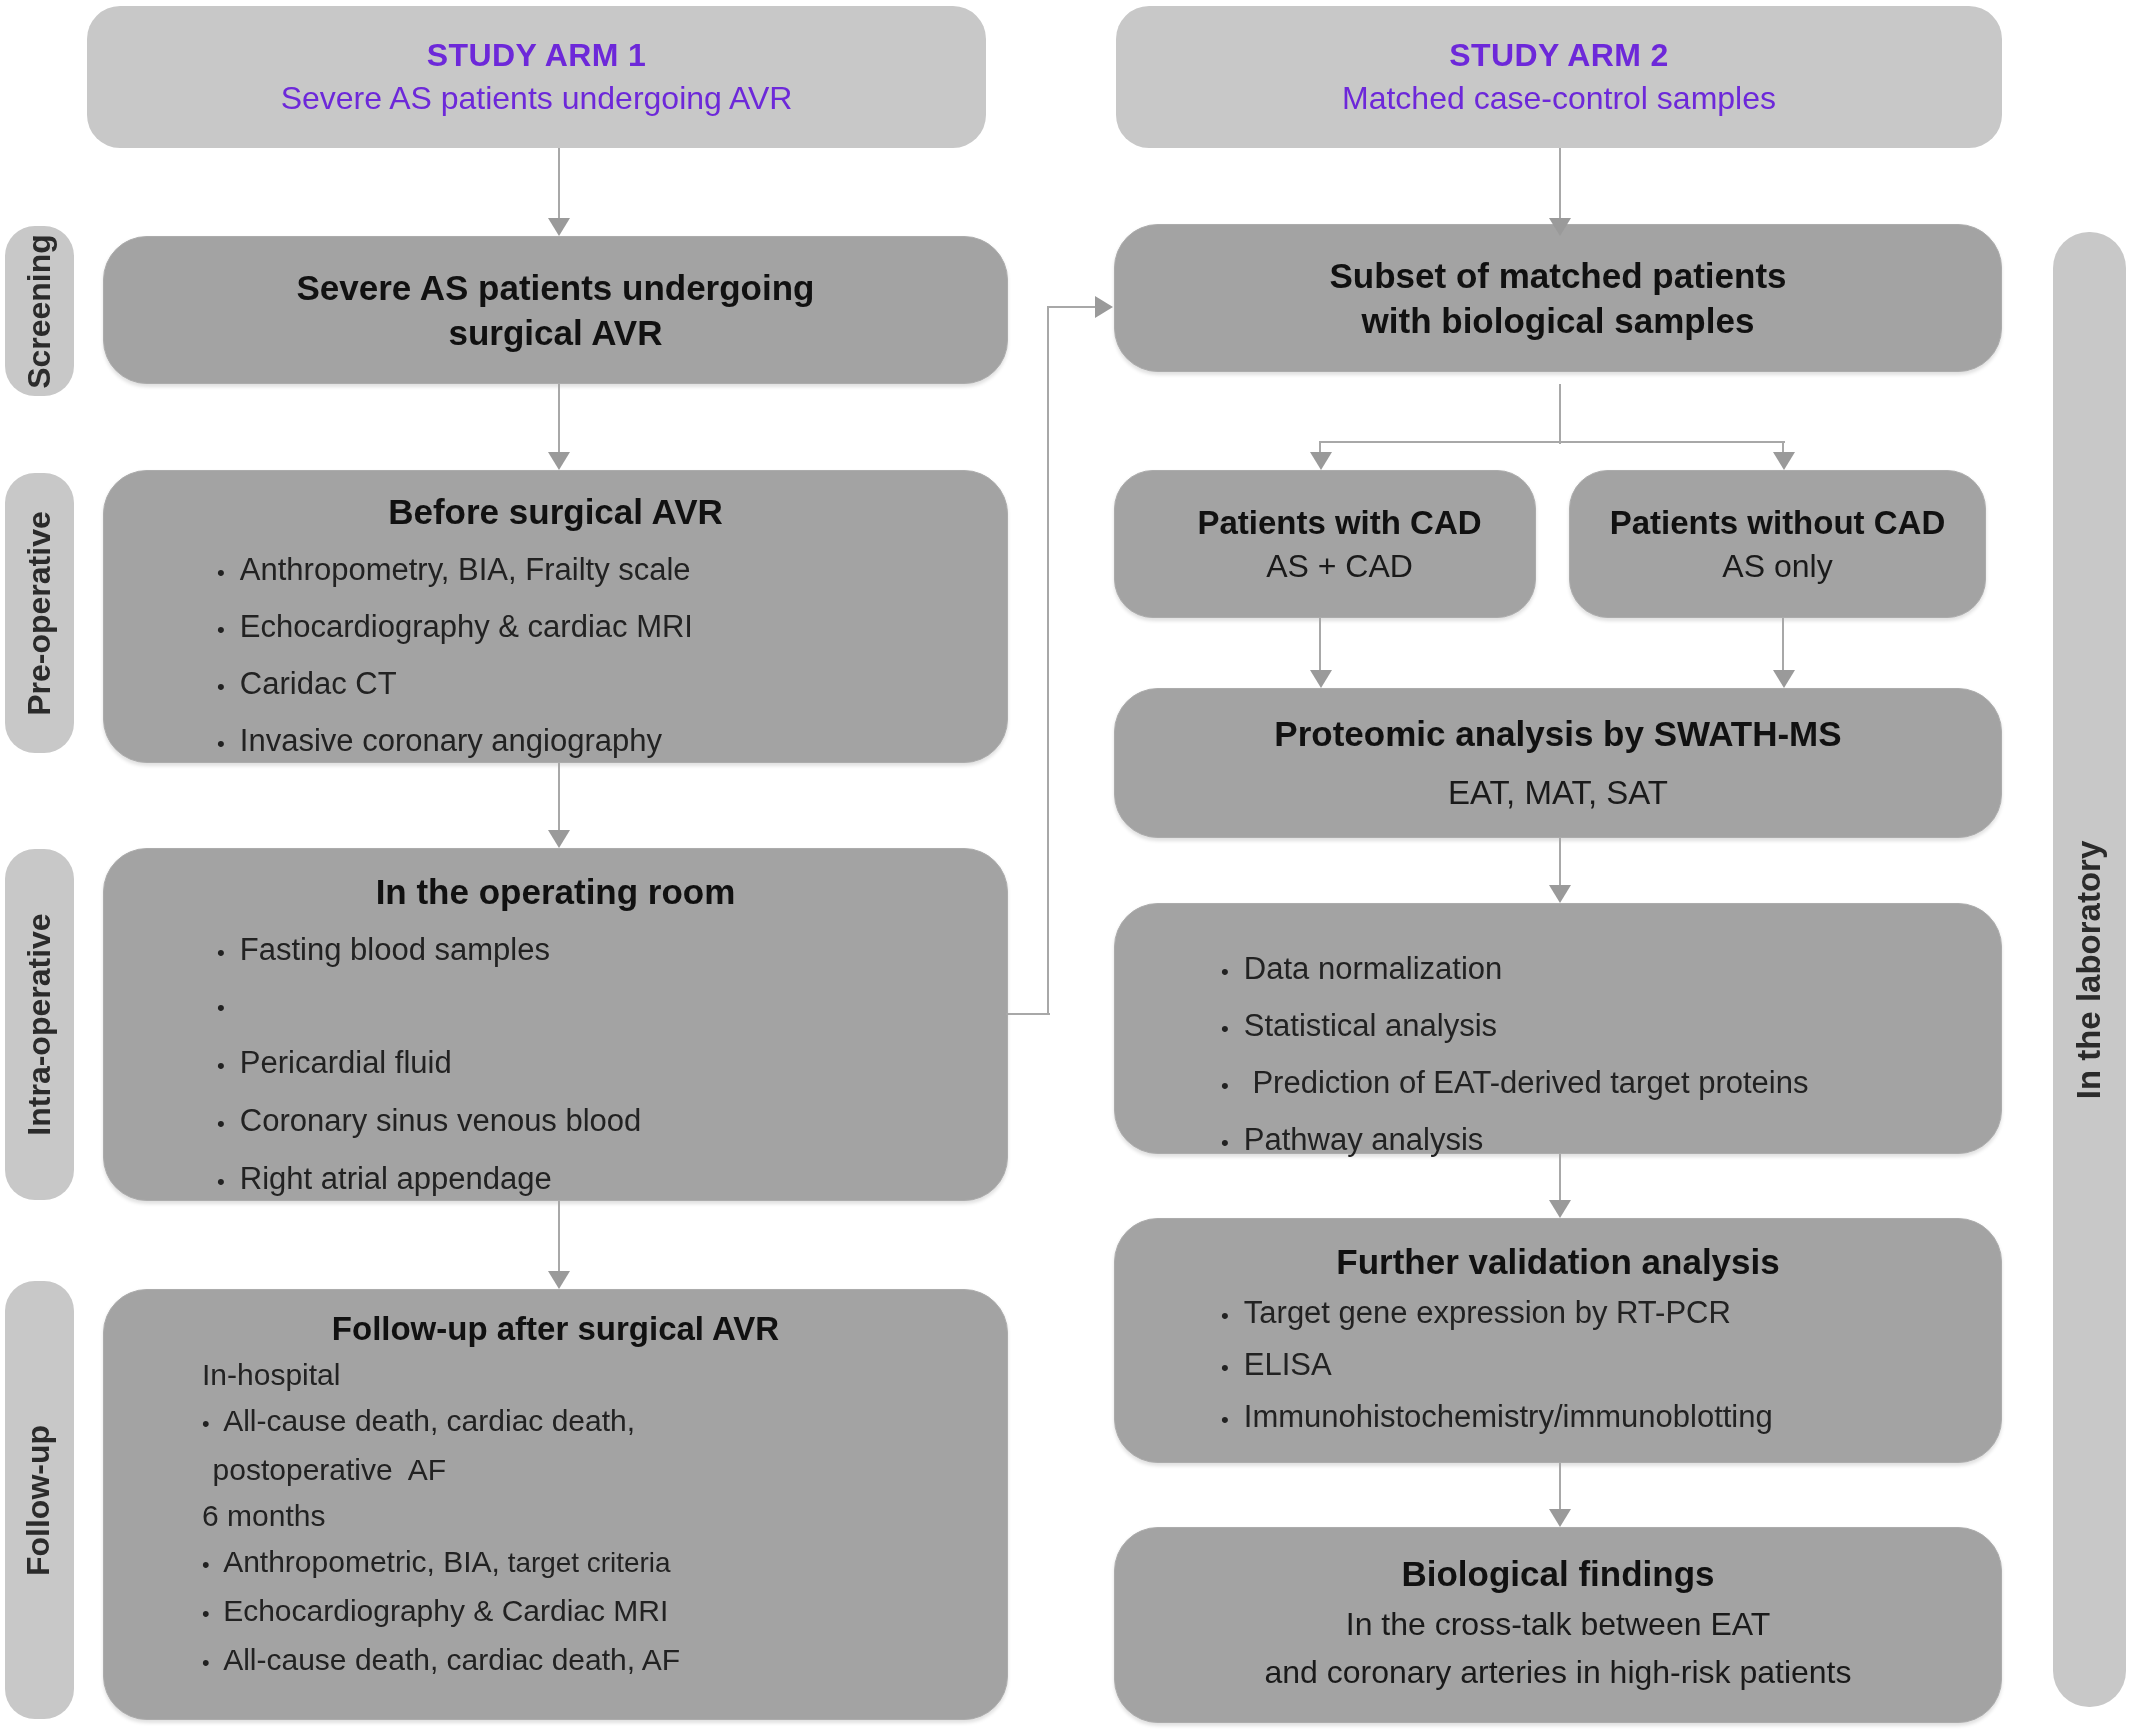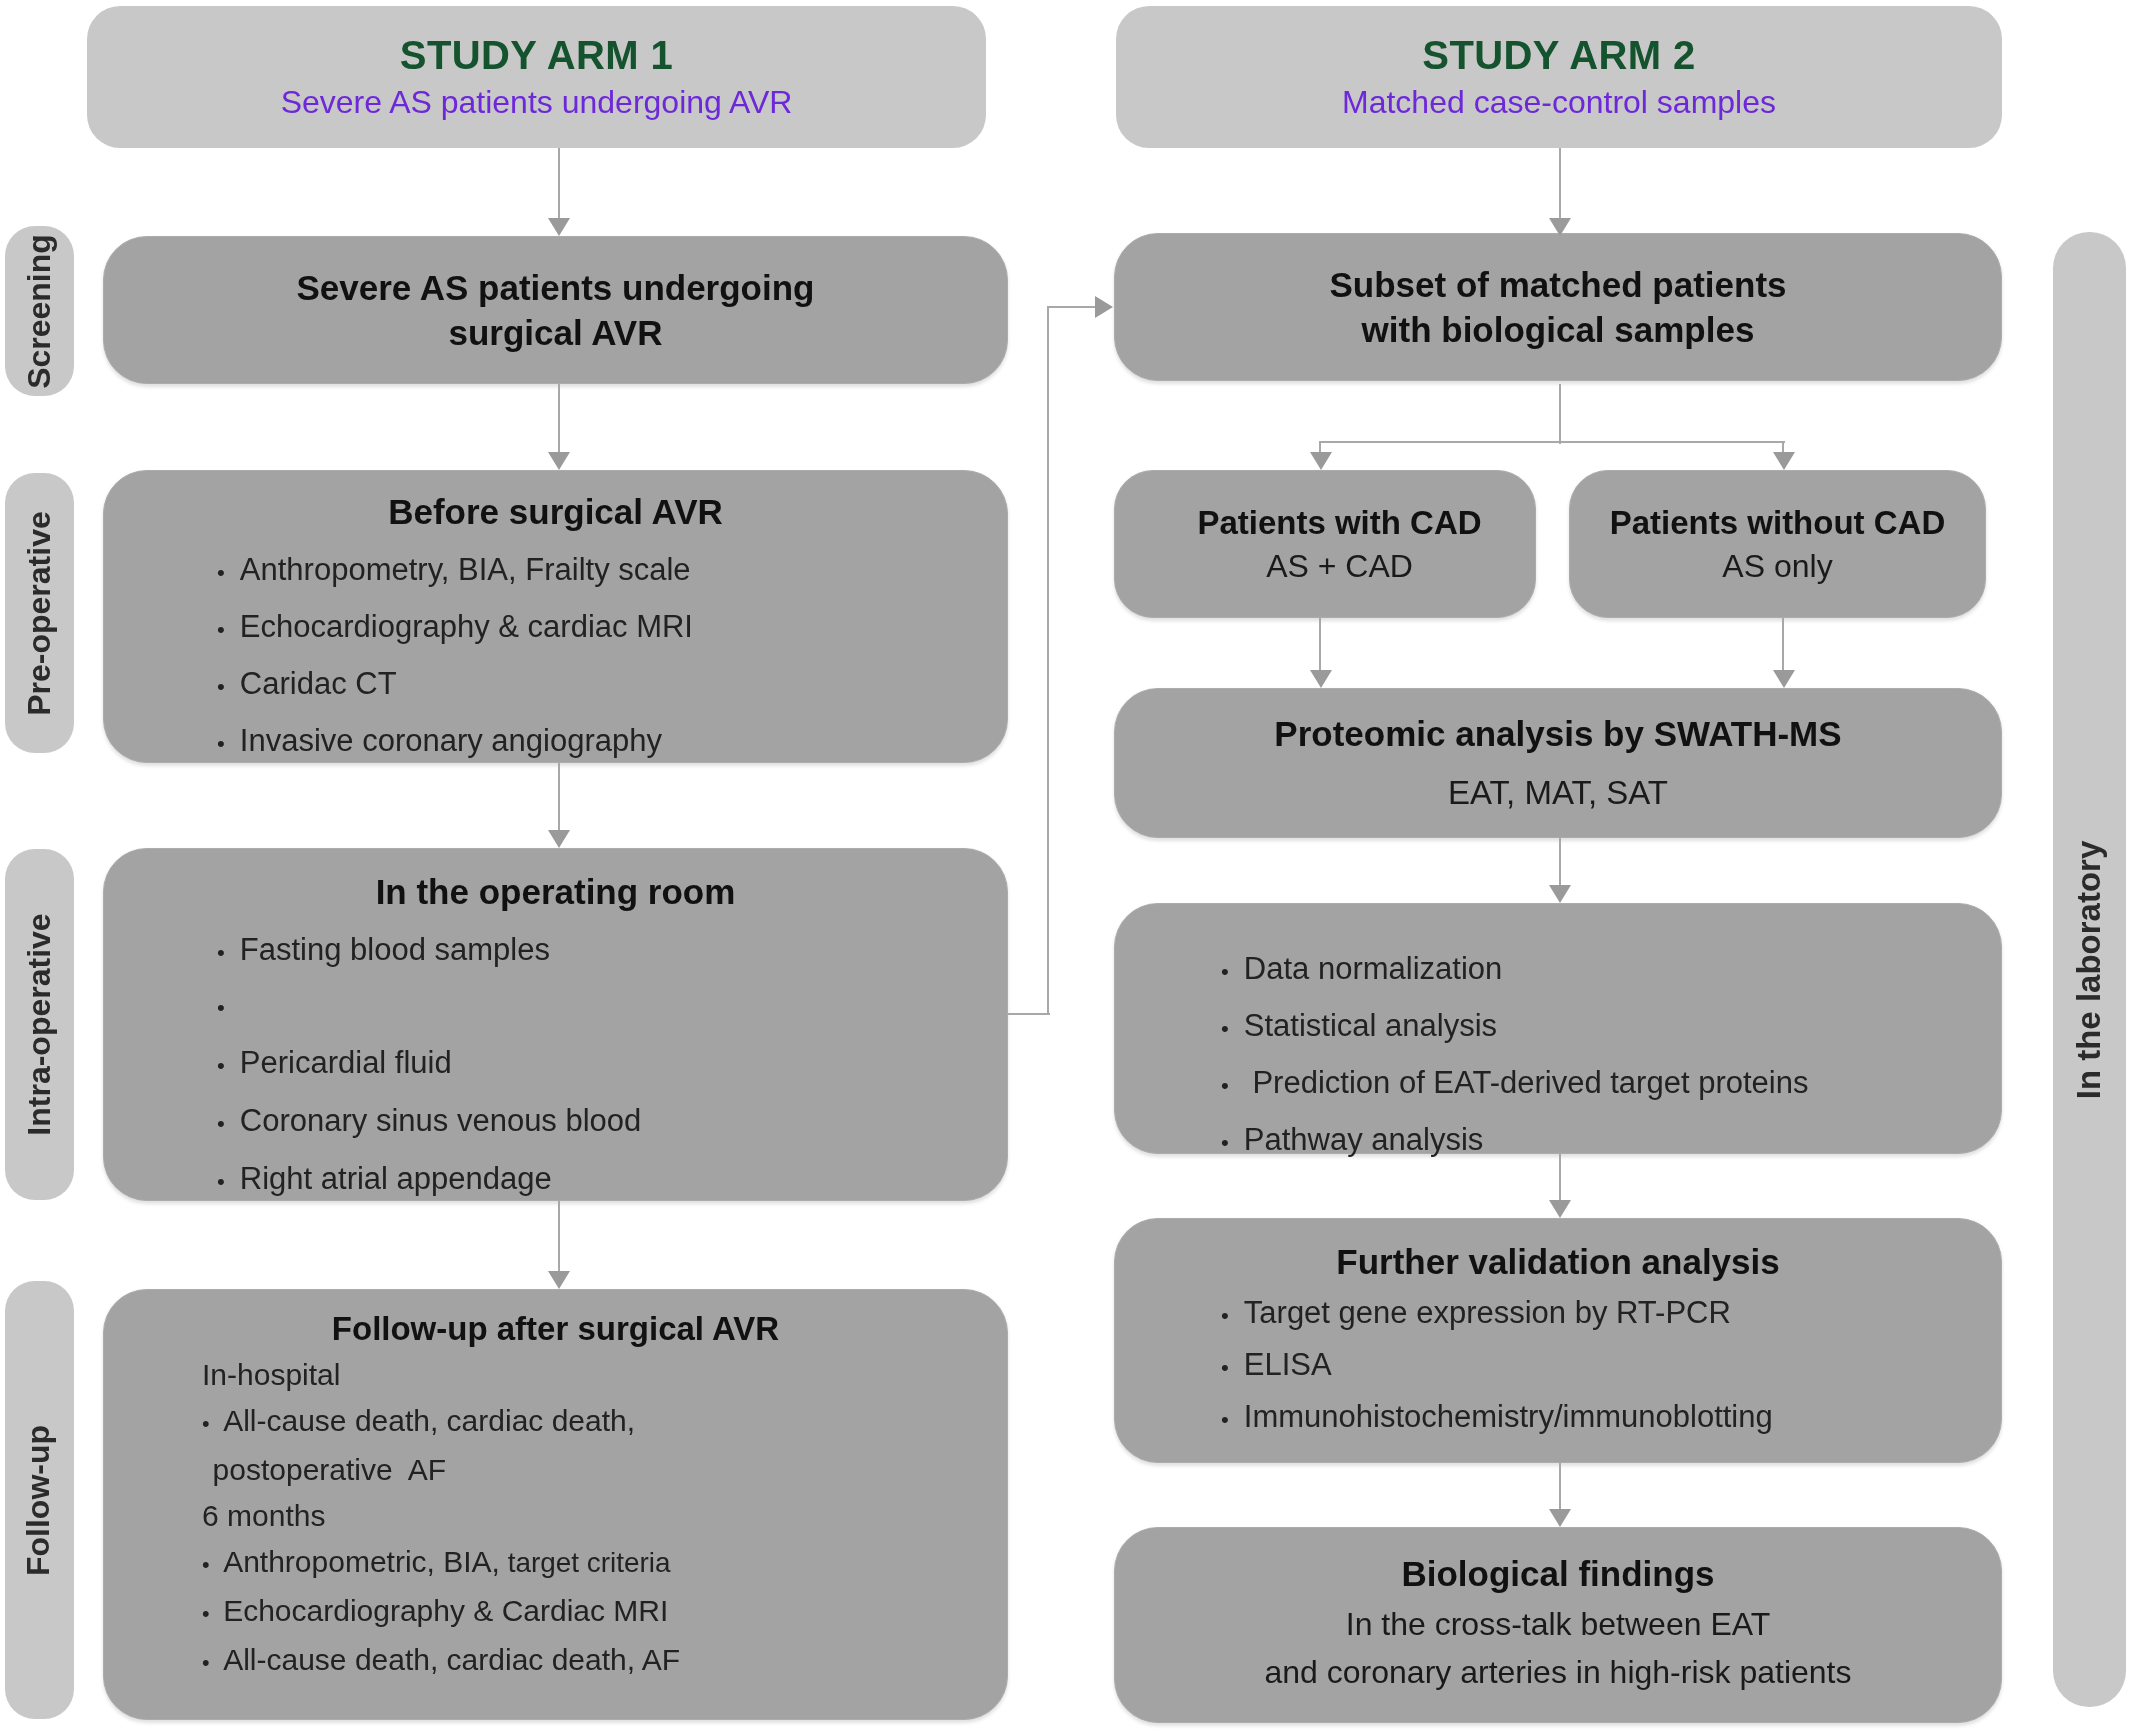--- a/index.html
+++ b/index.html
@@ -2,21 +2,21 @@
 <html style="font-size:12px"><head>
 <meta charset="utf-8">
 <style>
   html,body{margin:0;padding:0;background:#fff;}
   .canvas{position:relative;width:2129px;height:1730px;background:#ffffff;
           font-family:"Liberation Sans", sans-serif;color:#1a1a1a;overflow:hidden;}
 
   
   .gray{position:absolute;background:#c8c8c8;border-radius:33px;}
   .hdr{display:flex;flex-direction:column;justify-content:center;align-items:center;text-align:center;}
-  .hdr-title{font-size:40px;font-weight:bold;letter-spacing:0.4px;color:#14532d;}
+  .hdr-title{font-size:32px;font-weight:bold;letter-spacing:0.4px;color:#6d28d9;}
   .hdr-sub{font-size:32px;color:#6d28d9;margin-top:6px;}
 
   
   .vlabel{display:flex;align-items:center;justify-content:center;border-radius:30px;}
   .vlabel > span{display:block;transform:rotate(-90deg);white-space:nowrap;
                  font-weight:bold;font-size:32px;color:#2b2b2b;}
   .vbar > span{font-size:33px;}
 
   
   .box{position:absolute;background:#a3a3a3;border:1.5px solid #acacac;border-radius:44px;
@@ -165,21 +165,21 @@
           <span class="b">•</span>
           <span class="t">Echocardiography &amp; Cardiac MRI</span>
         </div>
       <div class="line">
           <span class="b">•</span>
           <span class="t">All-cause death, cardiac death, AF</span>
         </div>
     </div>
   </div>
 
-  <div class="box" style="left:1114px;top:233px;width:888px;height:148px;">
+  <div class="box" style="left:1114px;top:224px;width:888px;height:148px;">
     <div class="center-col">
       <div class="btitle" style="line-height:1.3;">
         <div><span class="t w900">Subset of </span><span class="t">matched patients</span></div>
         <div>with biological samples</div>
       </div>
     </div>
   </div>
 
   <div class="box" style="left:1114px;top:470px;width:422px;height:148px;border-radius:39px;padding-left:29px;">
     <div class="center-col">

